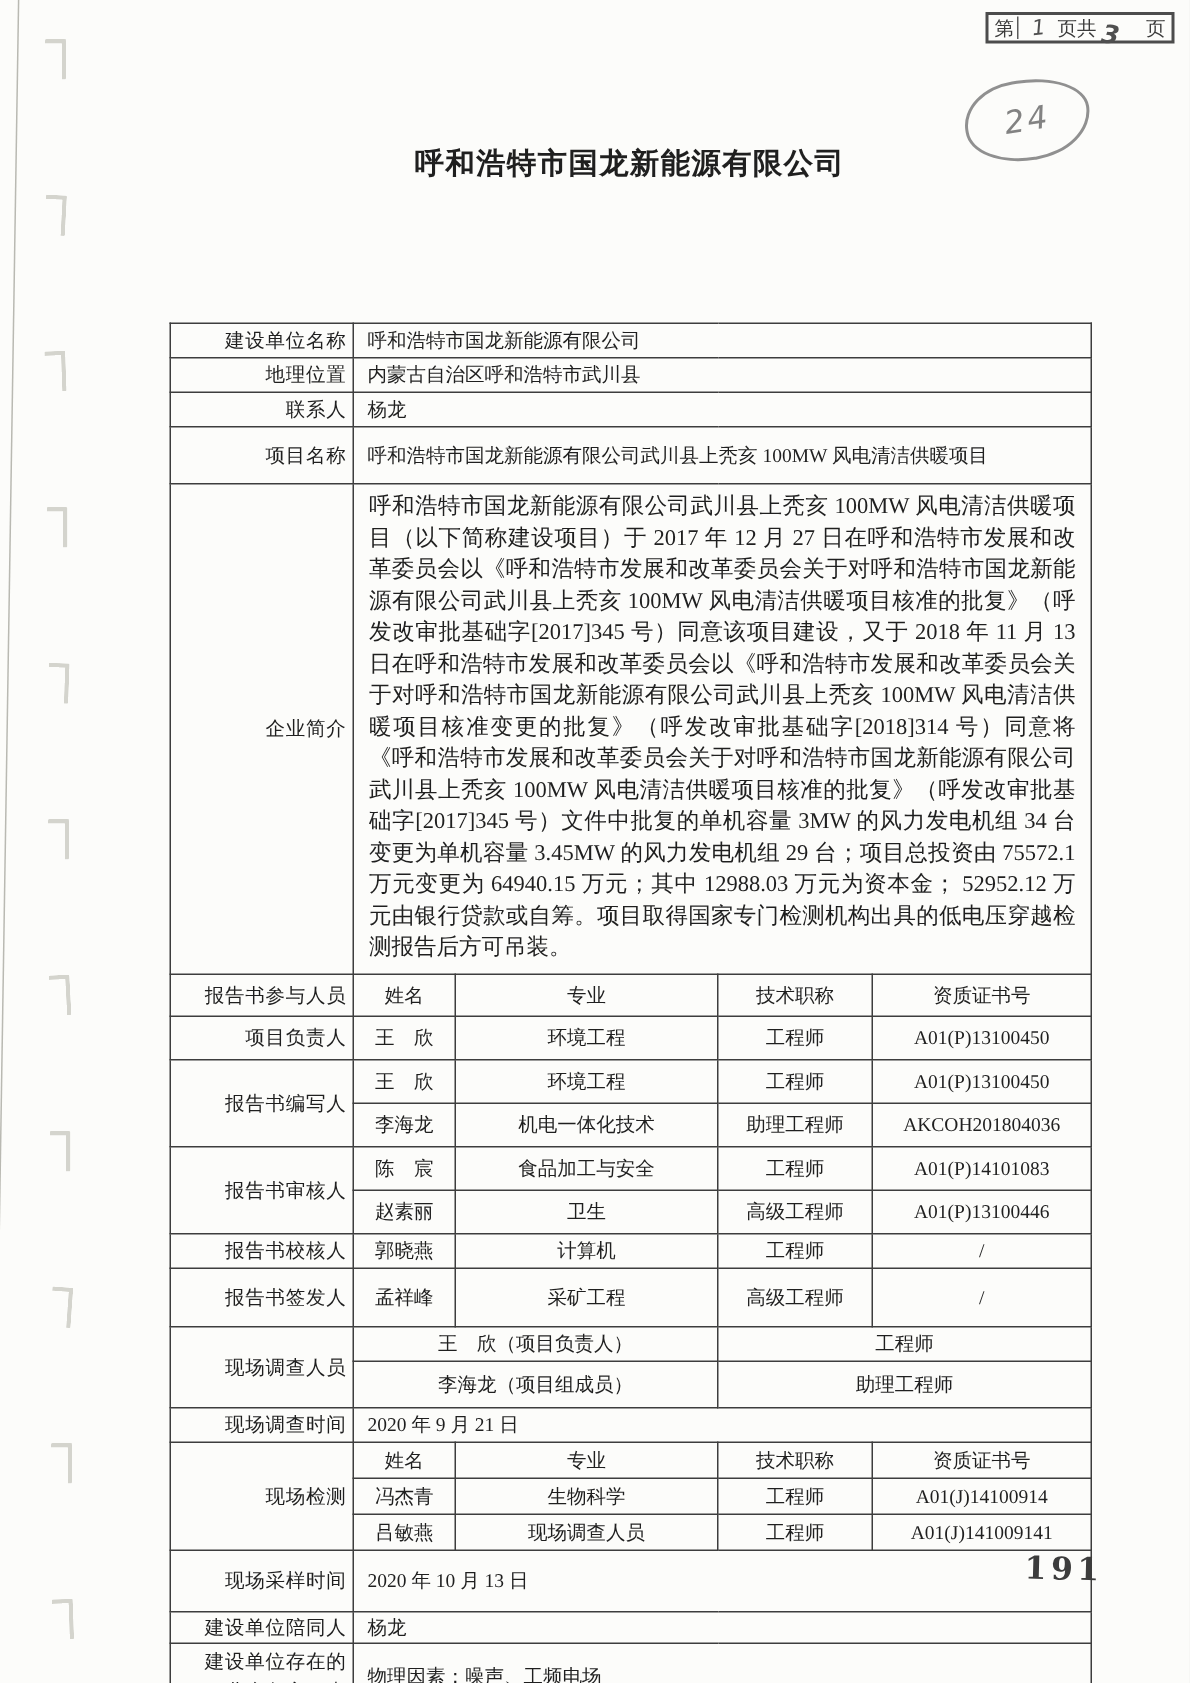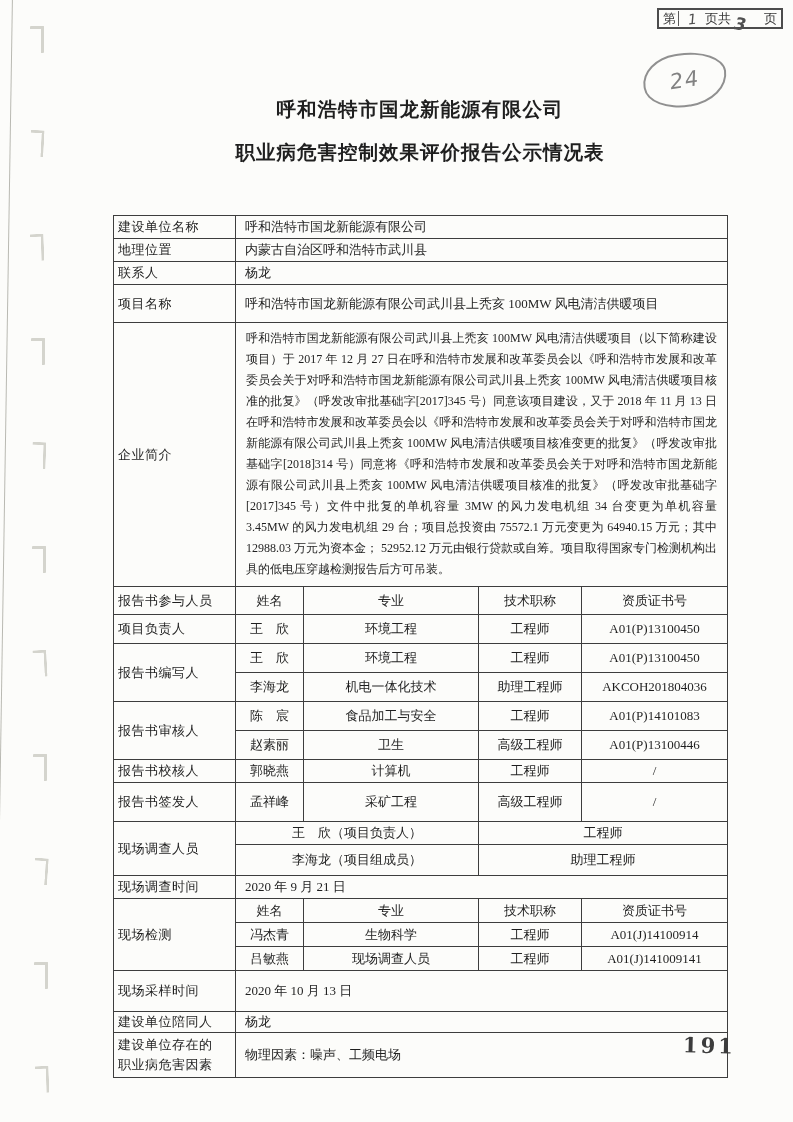--- a/index.html
+++ b/index.html
@@ -35,25 +35,25 @@
   .title-block{
     position:absolute;top:88px;left:113px;width:614px;text-align:center;
     font-weight:bold;font-size:19.5px;line-height:43px;letter-spacing:1px;
   }
   
   .main-table{
     position:absolute;top:215px;left:113px;width:614px;
     border-collapse:collapse;table-layout:fixed;font-size:13px;
   }
   .main-table td{border:1px solid #3d3d3d;padding:1px 4px;overflow:hidden;vertical-align:middle;}
-  .lbl{text-align:left;letter-spacing:0.5px;margin-top:24px;}
+  .lbl{text-align:right;letter-spacing:0.5px;margin-top:24px;}
   .val{text-align:left;padding-left:9px !important;}
   .ctr{text-align:center;}
   .profile{
-    text-align:justify;line-height:21px;font-size:12px;
+    text-align:justify;line-height:21px;font-size:15px;
     padding:5px 10px 6px 10px !important;vertical-align:top !important;
   }
   .two-line div{line-height:20px;}
   
   .page-number{
     position:absolute;top:1033px;left:683px;
     font-size:21px;font-weight:bold;letter-spacing:3px;color:#3c3c3c;
     transform:rotate(1.5deg);font-family:"DejaVu Serif",serif;
   }
 </style>
@@ -81,21 +81,20 @@
     <span class="hand hand-current">1</span>
     <span>页共</span>
     <span class="hand hand-total">3</span>
     <span class="suffix">页</span>
   </div>
 
   <div class="circle-note">24</div>
 
   <div class="title-block">
     <div>呼和浩特市国龙新能源有限公司</div>
-    <div>职业病危害控制效果评价报告公示情况表</div>
   </div>
 
   <table class="main-table">
     <colgroup>
       <col style="width:122px">
         <col style="width:68px">
         <col style="width:175px">
         <col style="width:103px">
         <col style="width:146px">
     </colgroup>

